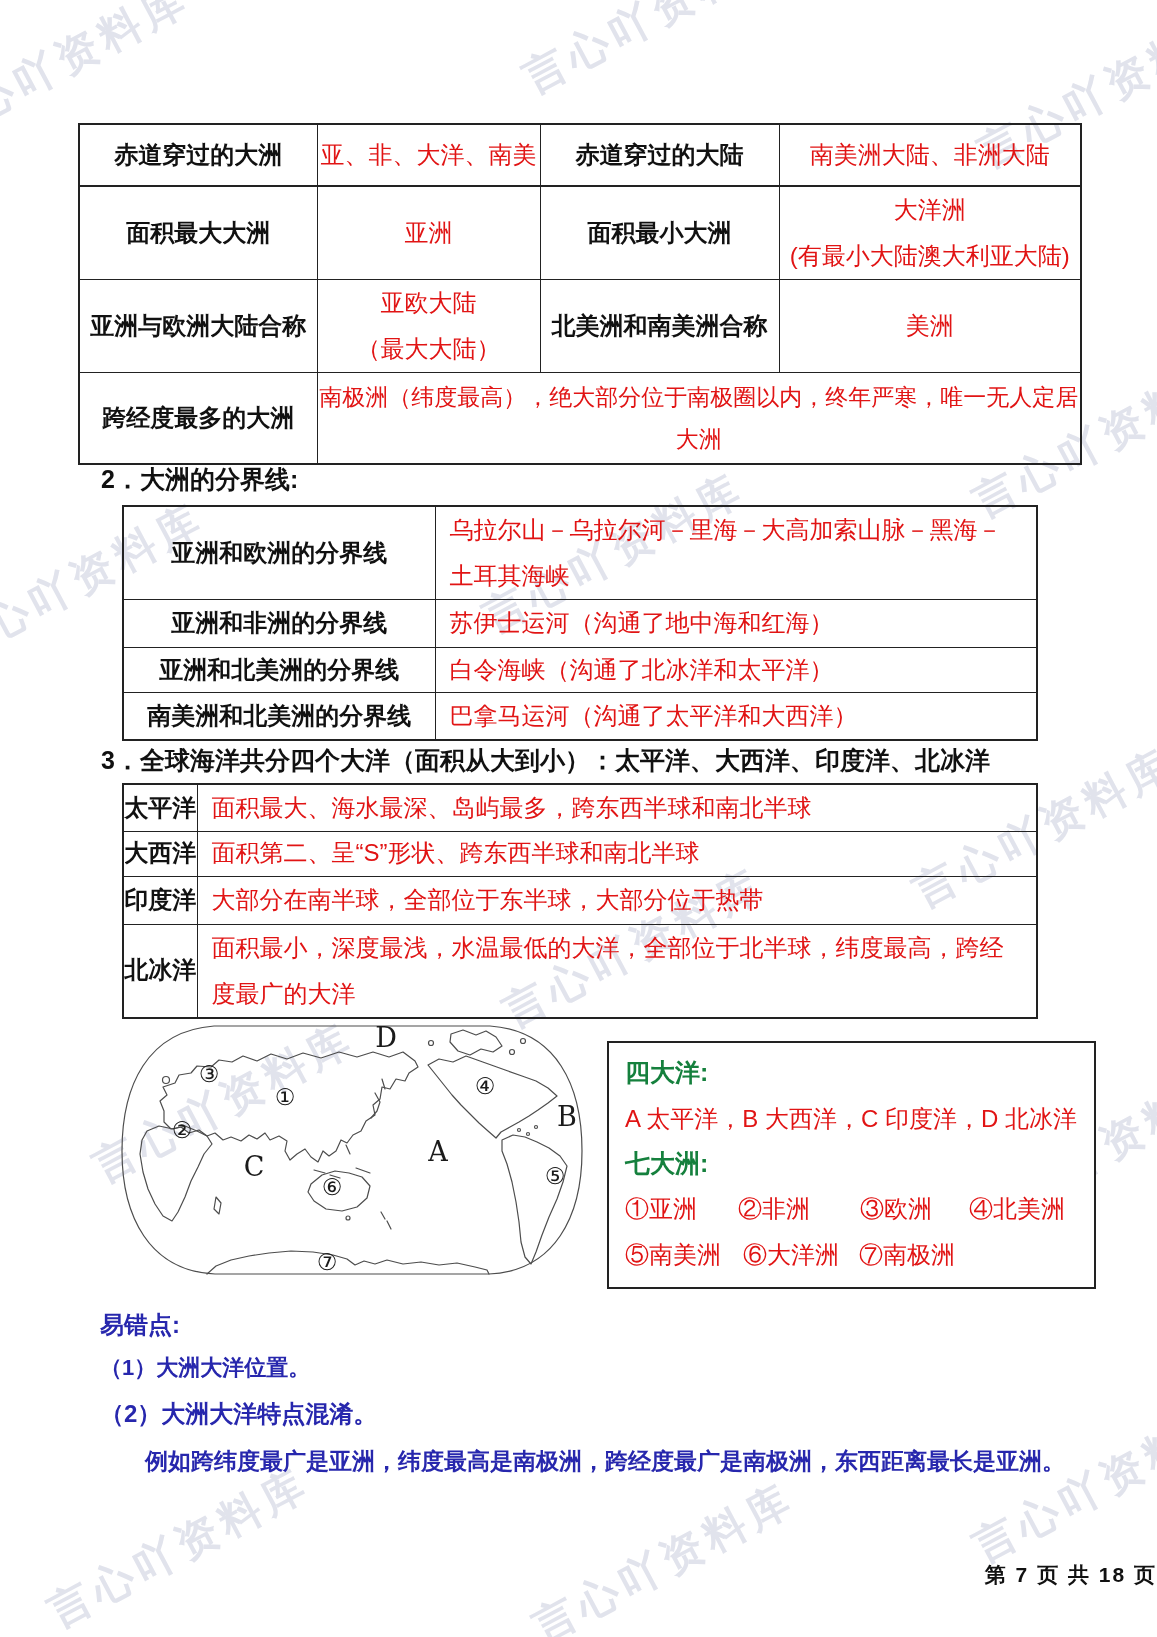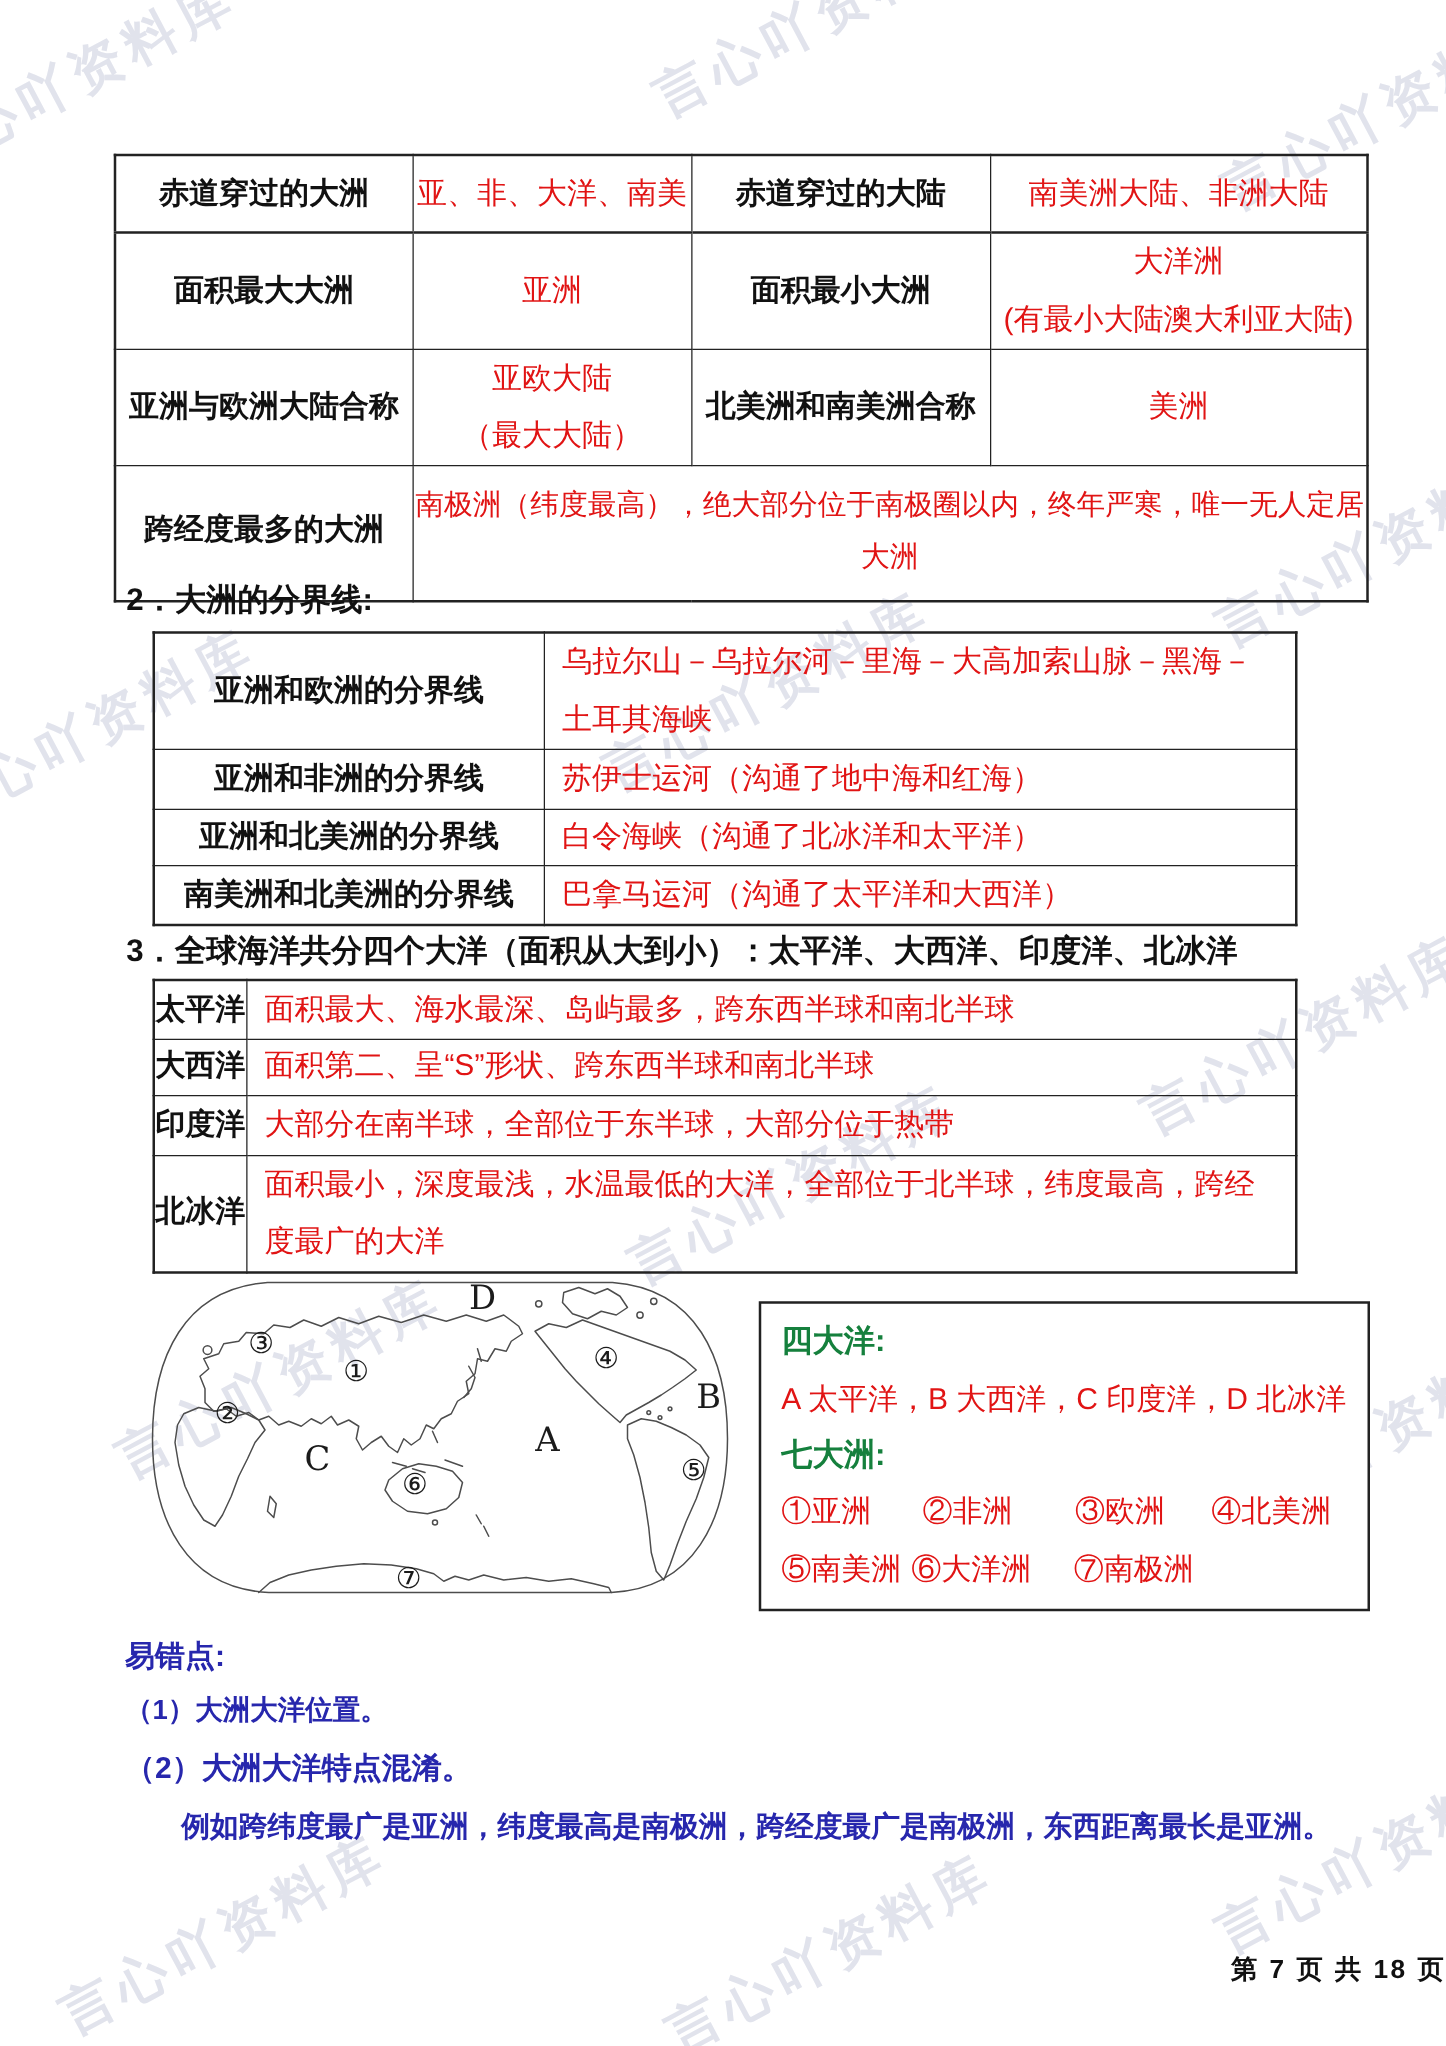--- a/index.html
+++ b/index.html
@@ -16,21 +16,21 @@
   
   table{border-collapse:collapse;table-layout:fixed;position:absolute;background:transparent;}
   td{border:1.6px solid #222;padding:0;vertical-align:middle;font-size:24px;line-height:1.35;overflow:hidden;}
   #t1,#t2,#t3{border:2.2px solid #222;}
   .lbl{color:#111;font-weight:700;text-align:center;}
   .red{color:var(--red,#e11414);text-align:center;}
   .red-left{color:var(--red,#e11414);text-align:left;padding-left:14px;padding-right:18px;}
   .two-line{line-height:46px;}
   .fs23{font-size:23px;line-height:42px;}
   #t1 tr:nth-child(1){height:62px;} #t1 tr:nth-child(2){height:92px;}
-  #t1 tr:nth-child(3){height:90px;} #t1 tr:nth-child(4){height:108px;font-family:Liberation Mono, monospace;}
+  #t1 tr:nth-child(3){height:90px;} #t1 tr:nth-child(4){height:91px;}
   #t1 tr:nth-child(1) td{border-bottom-width:2.6px;}
   #t2 tr:nth-child(1){height:92px;} #t2 tr:nth-child(2){height:48px;}
   #t2 tr:nth-child(3){height:45px;} #t2 tr:nth-child(4){height:47px;}
   #t3 tr:nth-child(1){height:47px;} #t3 tr:nth-child(2){height:45px;}
   #t3 tr:nth-child(3){height:48px;} #t3 tr:nth-child(4){height:90px;}
 
   .heading{position:absolute;font-size:25px;font-weight:700;color:#111;white-space:nowrap;}
 
   
   .legend{position:absolute;left:607px;top:1041px;width:485px;height:244px;border:2.4px solid #222;background:#fff;}
@@ -65,21 +65,21 @@
     <span class="wm" style="left:490px;top:920px">言心吖资料库</span>
     <span class="wm" style="left:900px;top:800px">言心吖资料库</span>
     <span class="wm" style="left:960px;top:1120px">言心吖资料库</span>
     <span class="wm" style="left:35px;top:1520px">言心吖资料库</span>
     <span class="wm" style="left:520px;top:1535px">言心吖资料库</span>
     <span class="wm" style="left:960px;top:1455px">言心吖资料库</span>
   </div>
 
   <div class="content">
 
-    <table id="t1" style="left:78px;top:123px;width:1002px;margin-left:13px;">
+    <table id="t1" style="left:78px;top:123px;width:1002px;">
       <colgroup>
           <col style="width:238px">
           <col style="width:223px">
           <col style="width:239px">
           <col style="width:302px">
         </colgroup>
       <tbody>
           <tr>
         <td class="lbl">赤道穿过的大洲</td>
         <td class="red">亚、非、大洋、南美</td>
@@ -210,21 +210,21 @@
       <div class="lg-line lg-red" style="top:60px">A 太平洋，B 大西洋，C 印度洋，D 北冰洋</div>
       <div class="lg-line lg-black" style="top:104px">七大洲:</div>
       <div>
         <span class="lg-item" style="left:16px;top:150px">①亚洲</span>
         <span class="lg-item" style="left:129px;top:150px">②非洲</span>
         <span class="lg-item" style="left:251px;top:150px">③欧洲</span>
         <span class="lg-item" style="left:360px;top:150px">④北美洲</span>
       </div>
       <div>
         <span class="lg-item" style="left:16px;top:196px">⑤南美洲</span>
-        <span class="lg-item" style="left:120px;top:196px">⑥大洋洲</span>
+        <span class="lg-item" style="left:134px;top:196px">⑥大洋洲</span>
         <span class="lg-item" style="left:250px;top:196px">⑦南极洲</span>
       </div>
     </div>
 
     <div class="note" style="left:100px;top:1309px;font-size:24px;">易错点:</div>
     <div class="note" style="left:100px;top:1353px;font-size:22px;">（1）大洲大洋位置。</div>
     <div class="note" style="left:100px;top:1398px;font-size:24px;">（2）大洲大洋特点混淆。</div>
     <div class="note" style="left:145px;top:1446px;font-size:23px;">例如跨纬度最广是亚洲，纬度最高是南极洲，跨经度最广是南极洲，东西距离最长是亚洲。</div>
 
     <div class="footer">第 7 页 共 18 页</div>

